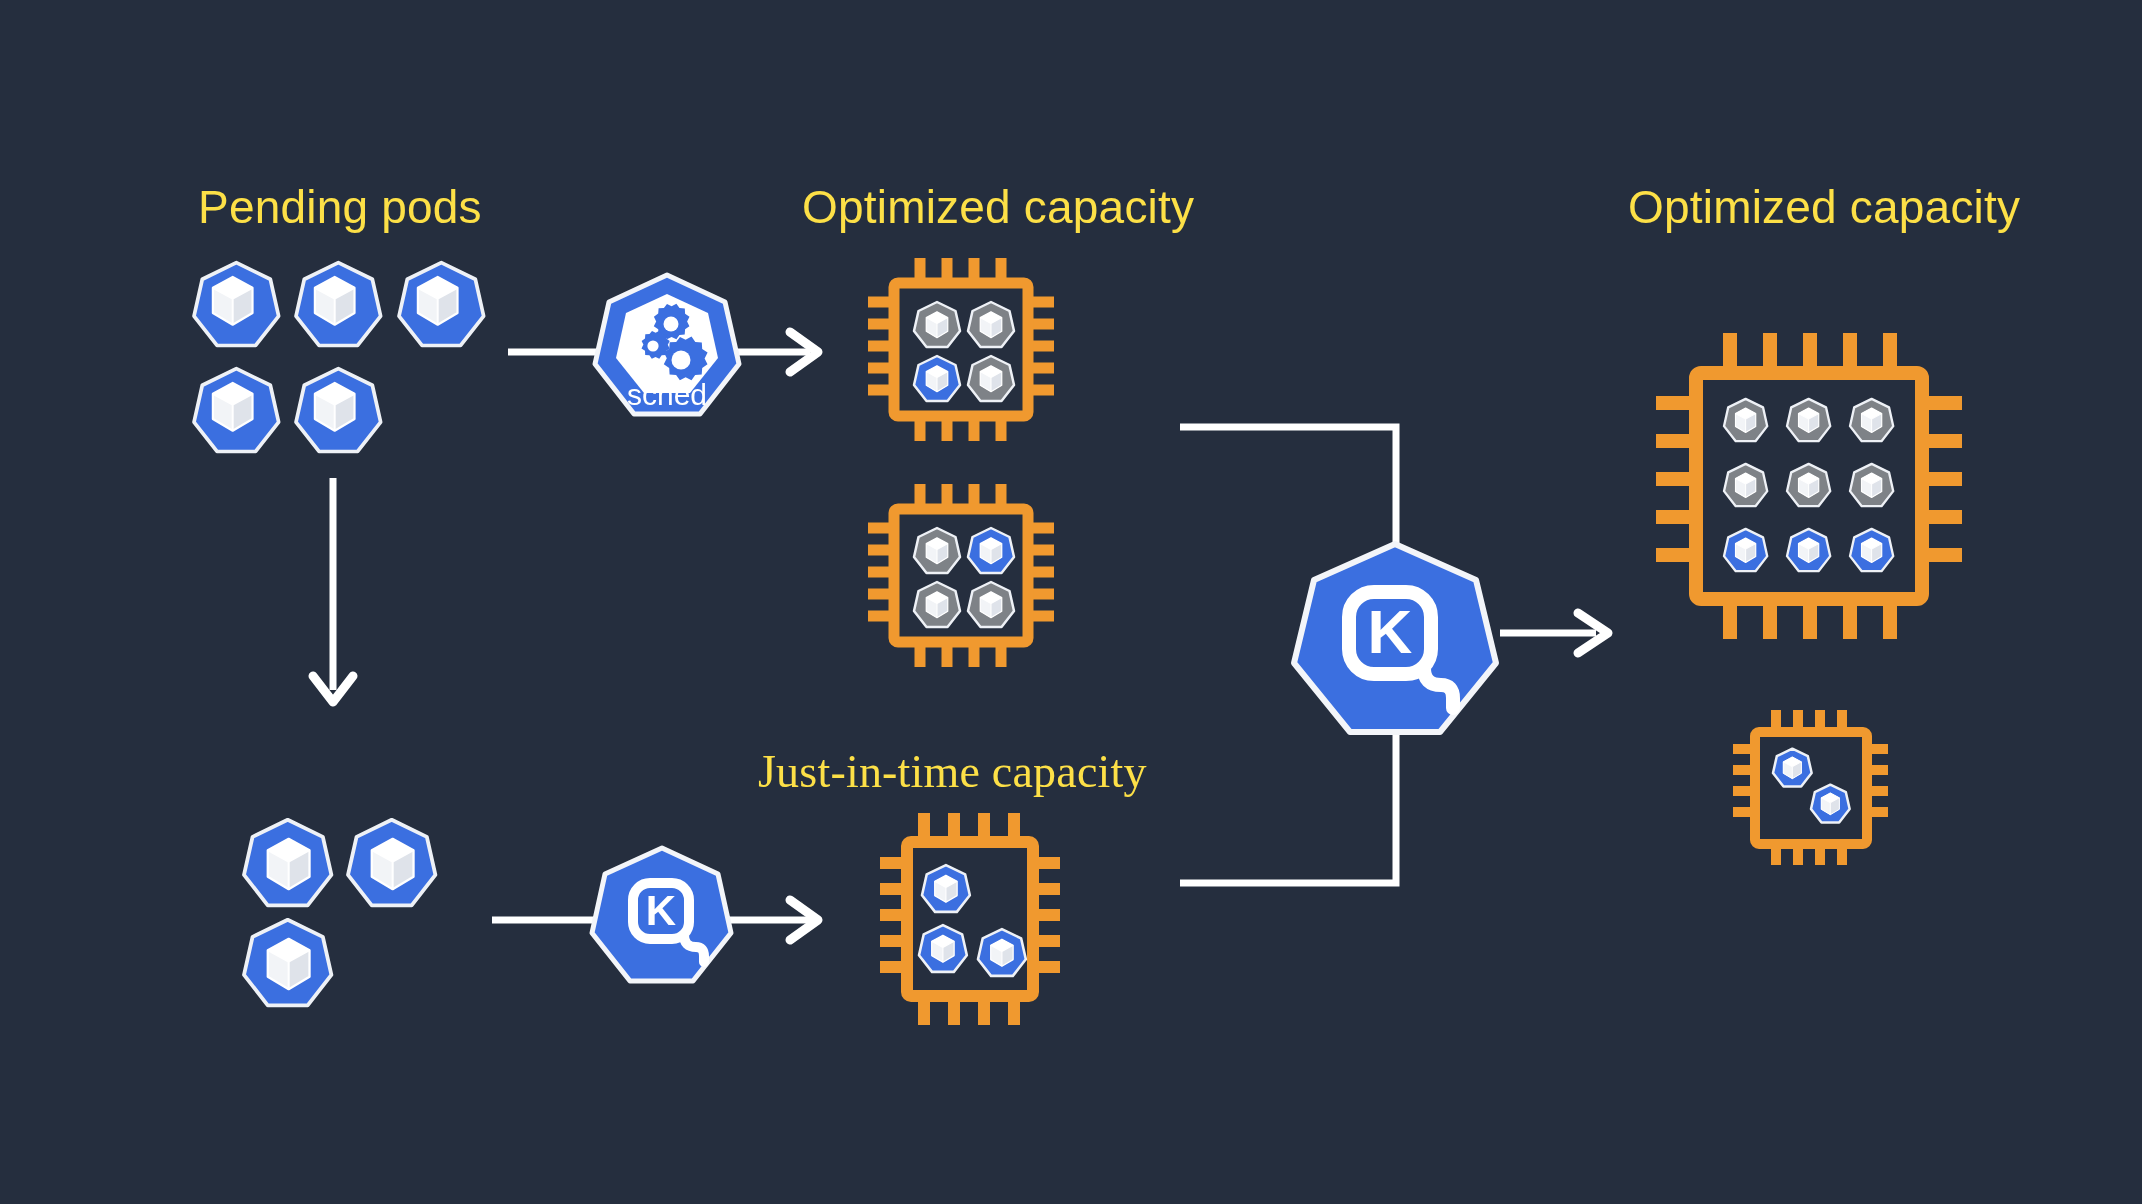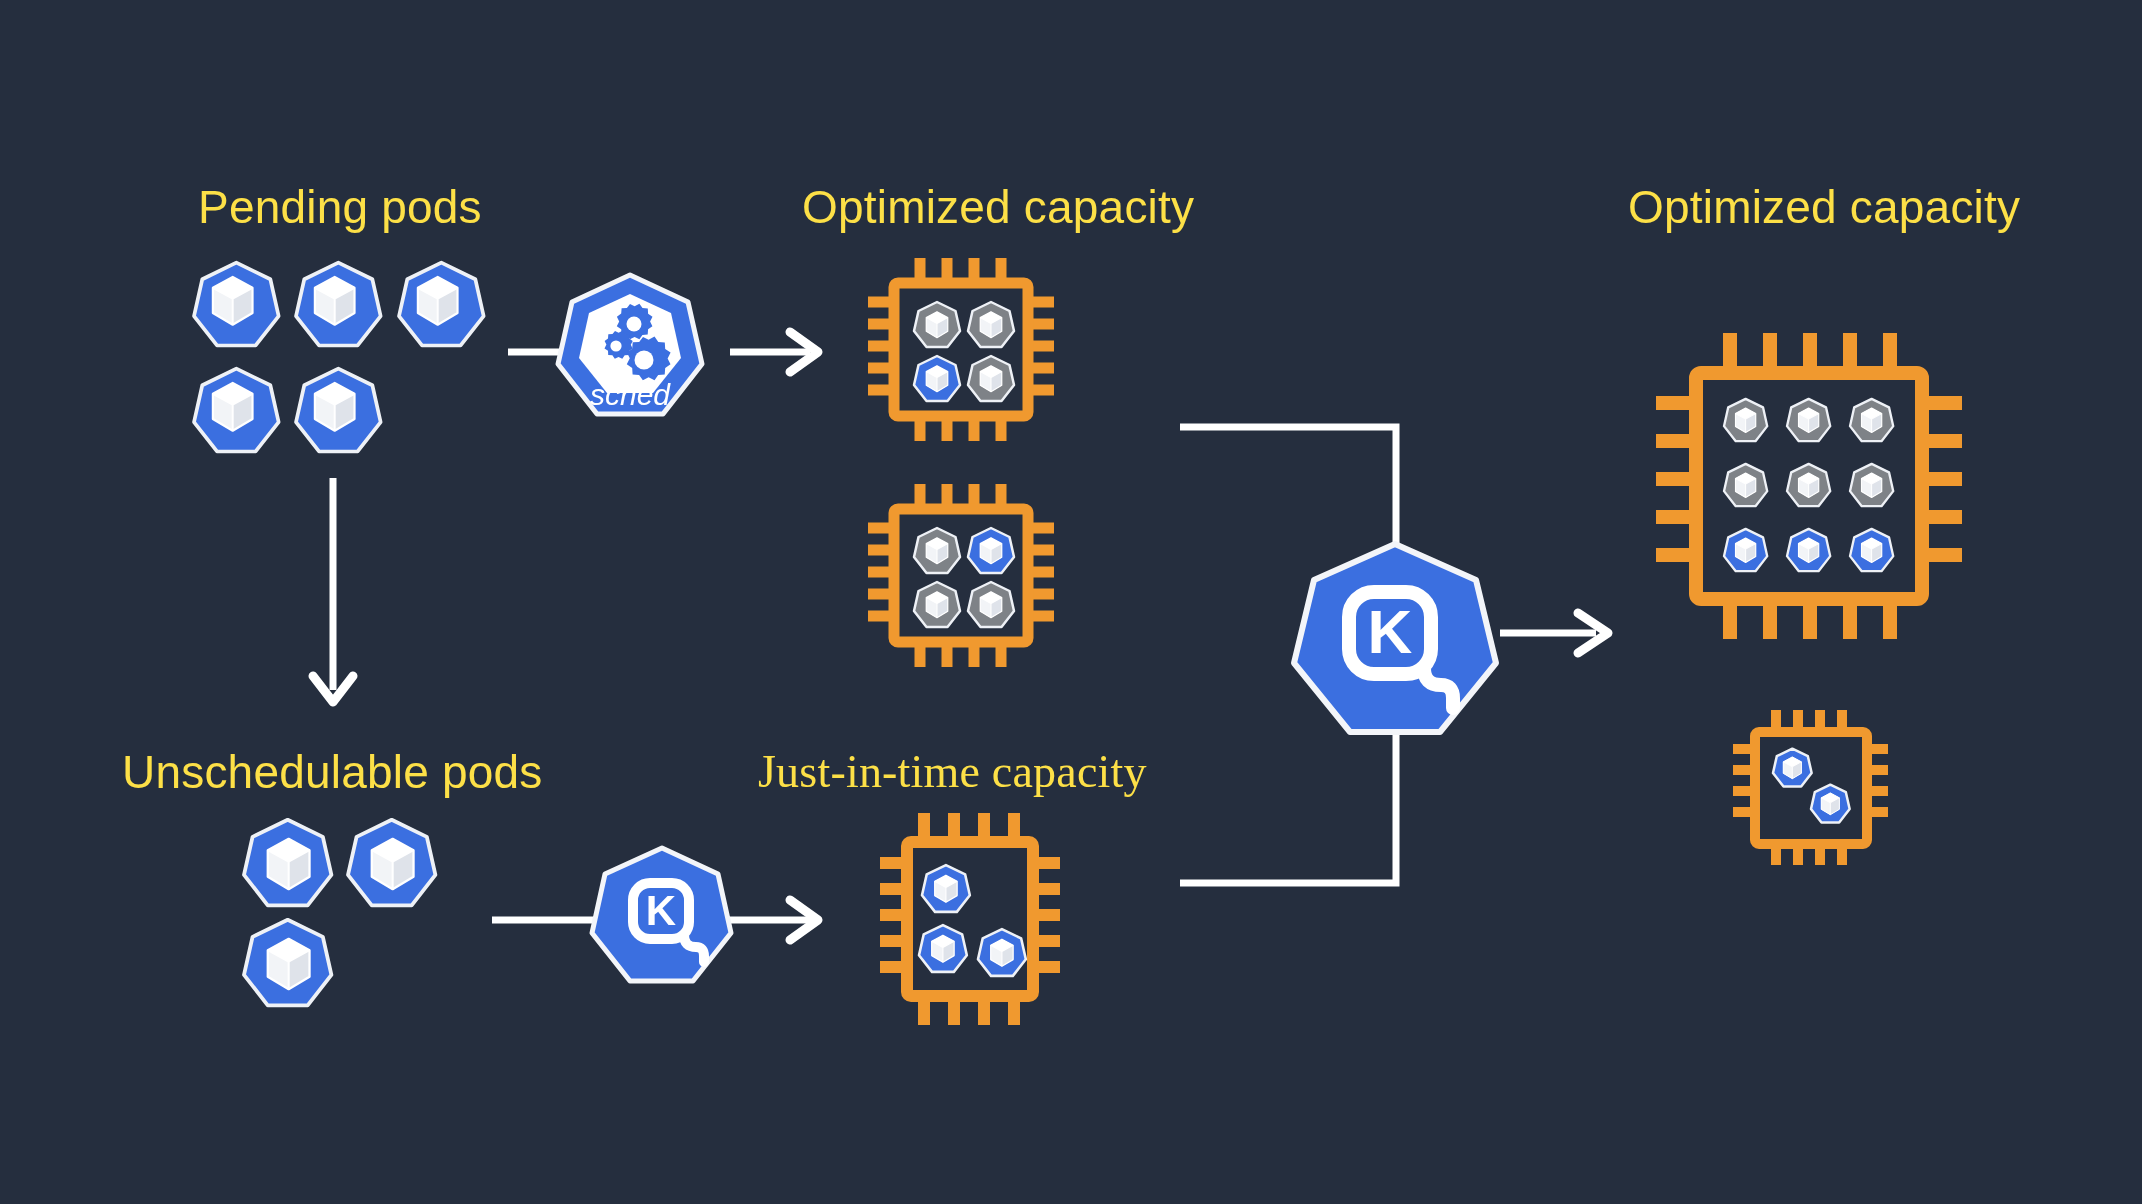--- a/index.html
+++ b/index.html
@@ -64,21 +64,20 @@
 
     <path d="M1180 883 L1396 883 L1396 730" fill="none" stroke="#ffffff" stroke-width="7" stroke-linejoin="miter"></path>
 
     <line x1="1500" y1="633" x2="1596" y2="633" stroke="#ffffff" stroke-width="7"></line>
     <path d="M1578 613 L1608 633 L1578 653" fill="none" stroke="#ffffff" stroke-width="9" stroke-linecap="round" stroke-linejoin="round"></path>
   </svg>
 
   <div class="label" style="left:198px;top:180px;">Pending pods</div>
   <div class="label" style="left:802px;top:180px;">Optimized capacity</div>
   <div class="label" style="left:1628px;top:180px;">Optimized capacity</div>
-  <div class="label" style="left:122px;top:745px;">Unschedulable pods</div>
   <div class="label" style="left:758px;top:745px;font-family:Liberation Serif, serif;">Just-in-time capacity</div>
 
   <div class="node" style="left:190px;top:255px;">
     <svg width="330" height="230" viewBox="0 0 330 230">
       <g transform="translate(0,0)">
         <path d="M46 4 L83 22 L92 62 L67 94 L25 94 L0 62 L9 22 Z" fill="#3b6fe0" stroke="#eef1f6" stroke-width="4" stroke-linejoin="round" transform="translate(4,4) scale(0.92)"></path>
         <g transform="translate(4,4) scale(0.92)">
             <g transform="translate(-4,-4) scale(0.98)">
               <use href="#sym-cube" transform="translate(-3,0)"></use>
             </g>
@@ -135,21 +134,21 @@
       </g>
       <g transform="translate(0,100)">
         <path d="M46 4 L83 22 L92 62 L67 94 L25 94 L0 62 L9 22 Z" fill="#3b6fe0" stroke="#eef1f6" stroke-width="4" stroke-linejoin="round" transform="translate(4,4) scale(0.95)"></path>
         <g transform="translate(4,4) scale(0.95)">
             <use href="#sym-cube" transform="translate(-3,0)"></use>
           </g>
       </g>
     </svg>
   </div>
 
-  <div class="node" style="left:558px;top:272px;font-style:italic;">
+  <div class="node" style="left:595px;top:272px;">
     <svg width="145" height="160" viewBox="0 0 145 160">
       <path d="M72 3 L130 30 L144 92 L105 142 L39 142 L0 92 L14 30 Z" fill="#3b6fe0" stroke="#f3f5f9" stroke-width="5" stroke-linejoin="round"></path>
       <path d="M72 22 L113 41 L123 86 L95 121 L49 121 L21 86 L31 41 Z" fill="#ffffff"></path>
 
       <g fill="#3b6fe0">
         <path d="M72 46 m0,-14 l4.6,2.2 4.8,-2.5 3.1,4.3 5.3,0.4 0.3,5.3 4.4,3 -2.4,4.8 2.3,4.7 -4.3,3.1 -0.4,5.3 -5.3,0.3 -3,4.4 -4.8,-2.4 -4.7,2.3 -3.1,-4.3 -5.3,-0.4 -0.3,-5.3 -4.4,-3 2.4,-4.8 -2.3,-4.7 4.3,-3.1 0.4,-5.3 5.3,-0.3 Z"></path>
         <circle cx="76" cy="52" r="7.5" fill="#ffffff"></circle>
       </g>
       <g fill="#3b6fe0">
         <path d="M57 70 m0,-11 l3.6,1.7 3.8,-2 2.4,3.4 4.2,0.3 0.2,4.2 3.5,2.4 -1.9,3.8 1.8,3.7 -3.4,2.4 -0.3,4.2 -4.2,0.2 -2.4,3.5 -3.8,-1.9 -3.7,1.8 -2.4,-3.4 -4.2,-0.3 -0.2,-4.2 -3.5,-2.4 1.9,-3.8 -1.8,-3.7 3.4,-2.4 0.3,-4.2 4.2,-0.2 Z"></path>

